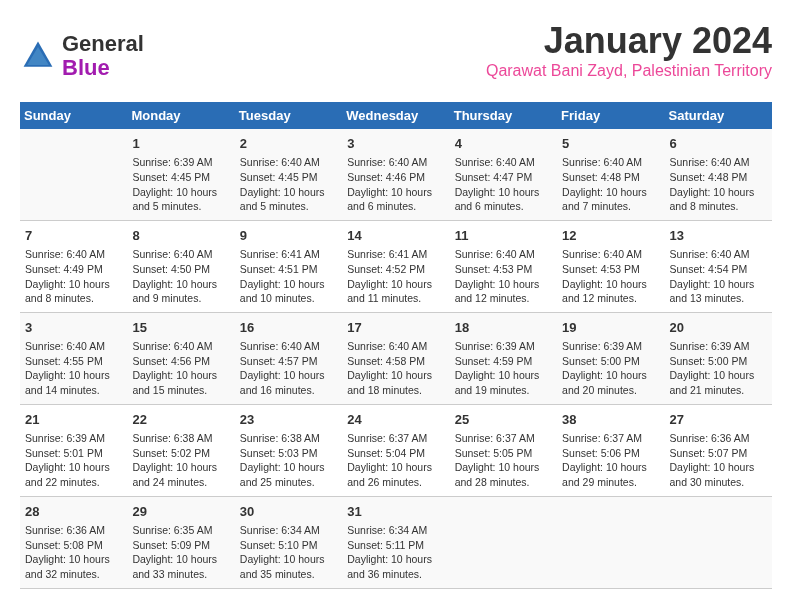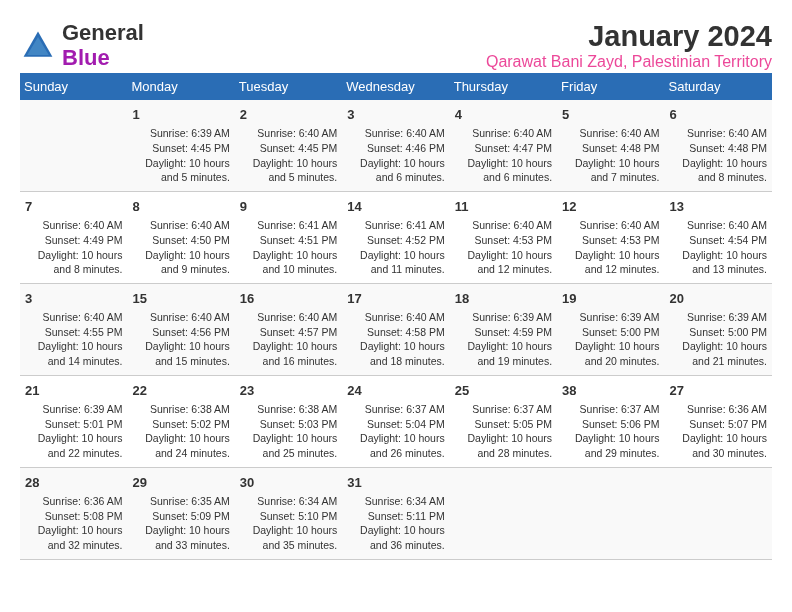--- a/index.html
+++ b/index.html
@@ -5,63 +5,63 @@
     * { box-sizing: border-box; margin: 0; padding: 0; }
     body {
       font-family: Arial, sans-serif;
       background: #fff;
       width: 792px;
       min-height: 612px;
       padding: 20px;
     }
     .header {
       display: flex;
-      align-items: center;
+      align-items: flex-end;
       justify-content: space-between;
-      margin-bottom: 2px;
+      margin-bottom: 22px;
     }
     .logo {
       display: flex;
       align-items: center;
       gap: 6px;
     }
     .logo-text {
       font-size: 22px;
       font-weight: bold;
       color: #333;
       line-height: 1.1;
     }
     .logo-icon {
       width: 36px;
       height: 36px;
     }
     .title-area {
       text-align: right;
     }
     .main-title {
-      font-size: 29px;
+      font-size: 36px;
       font-weight: bold;
       color: #333;
     }
     .subtitle {
       font-size: 16px;
       color: #ec4899;
     }
     table {
       width: 100%;
       border-collapse: collapse;
       font-size: 11px;
     }
     thead tr th {
       background-color: #2a6db5;
       color: #fff;
       padding: 6px 4px;
       text-align: left;
       font-size: 13px;
-      font-weight: normal;
+      font-weight: bold;
     }
     tbody tr {
       border-bottom: 1px solid #ccc;
     }
     tbody tr:nth-child(odd) {
       background-color: #f9f9f9;
     }
     tbody tr:nth-child(even) {
       background-color: #ffffff;
     }
@@ -75,21 +75,20 @@
     .day-num {
       font-size: 13px;
       font-weight: bold;
       color: #333;
       display: block;
       margin-bottom: 2px;
     }
     .day-info {
       font-size: 10.5px;
       color: #333;
-      text-align: right;
     }
   </style>
 </head>
 <body>
 
 <div class="header">
   <div class="logo">
     <svg class="logo-icon" viewBox="0 0 40 40">
       <polygon points="20,4 36,32 4,32" fill="#2a6db5"></polygon>
       <polygon points="20,10 32,30 8,30" fill="#5a9fd4" opacity="0.5"></polygon>

